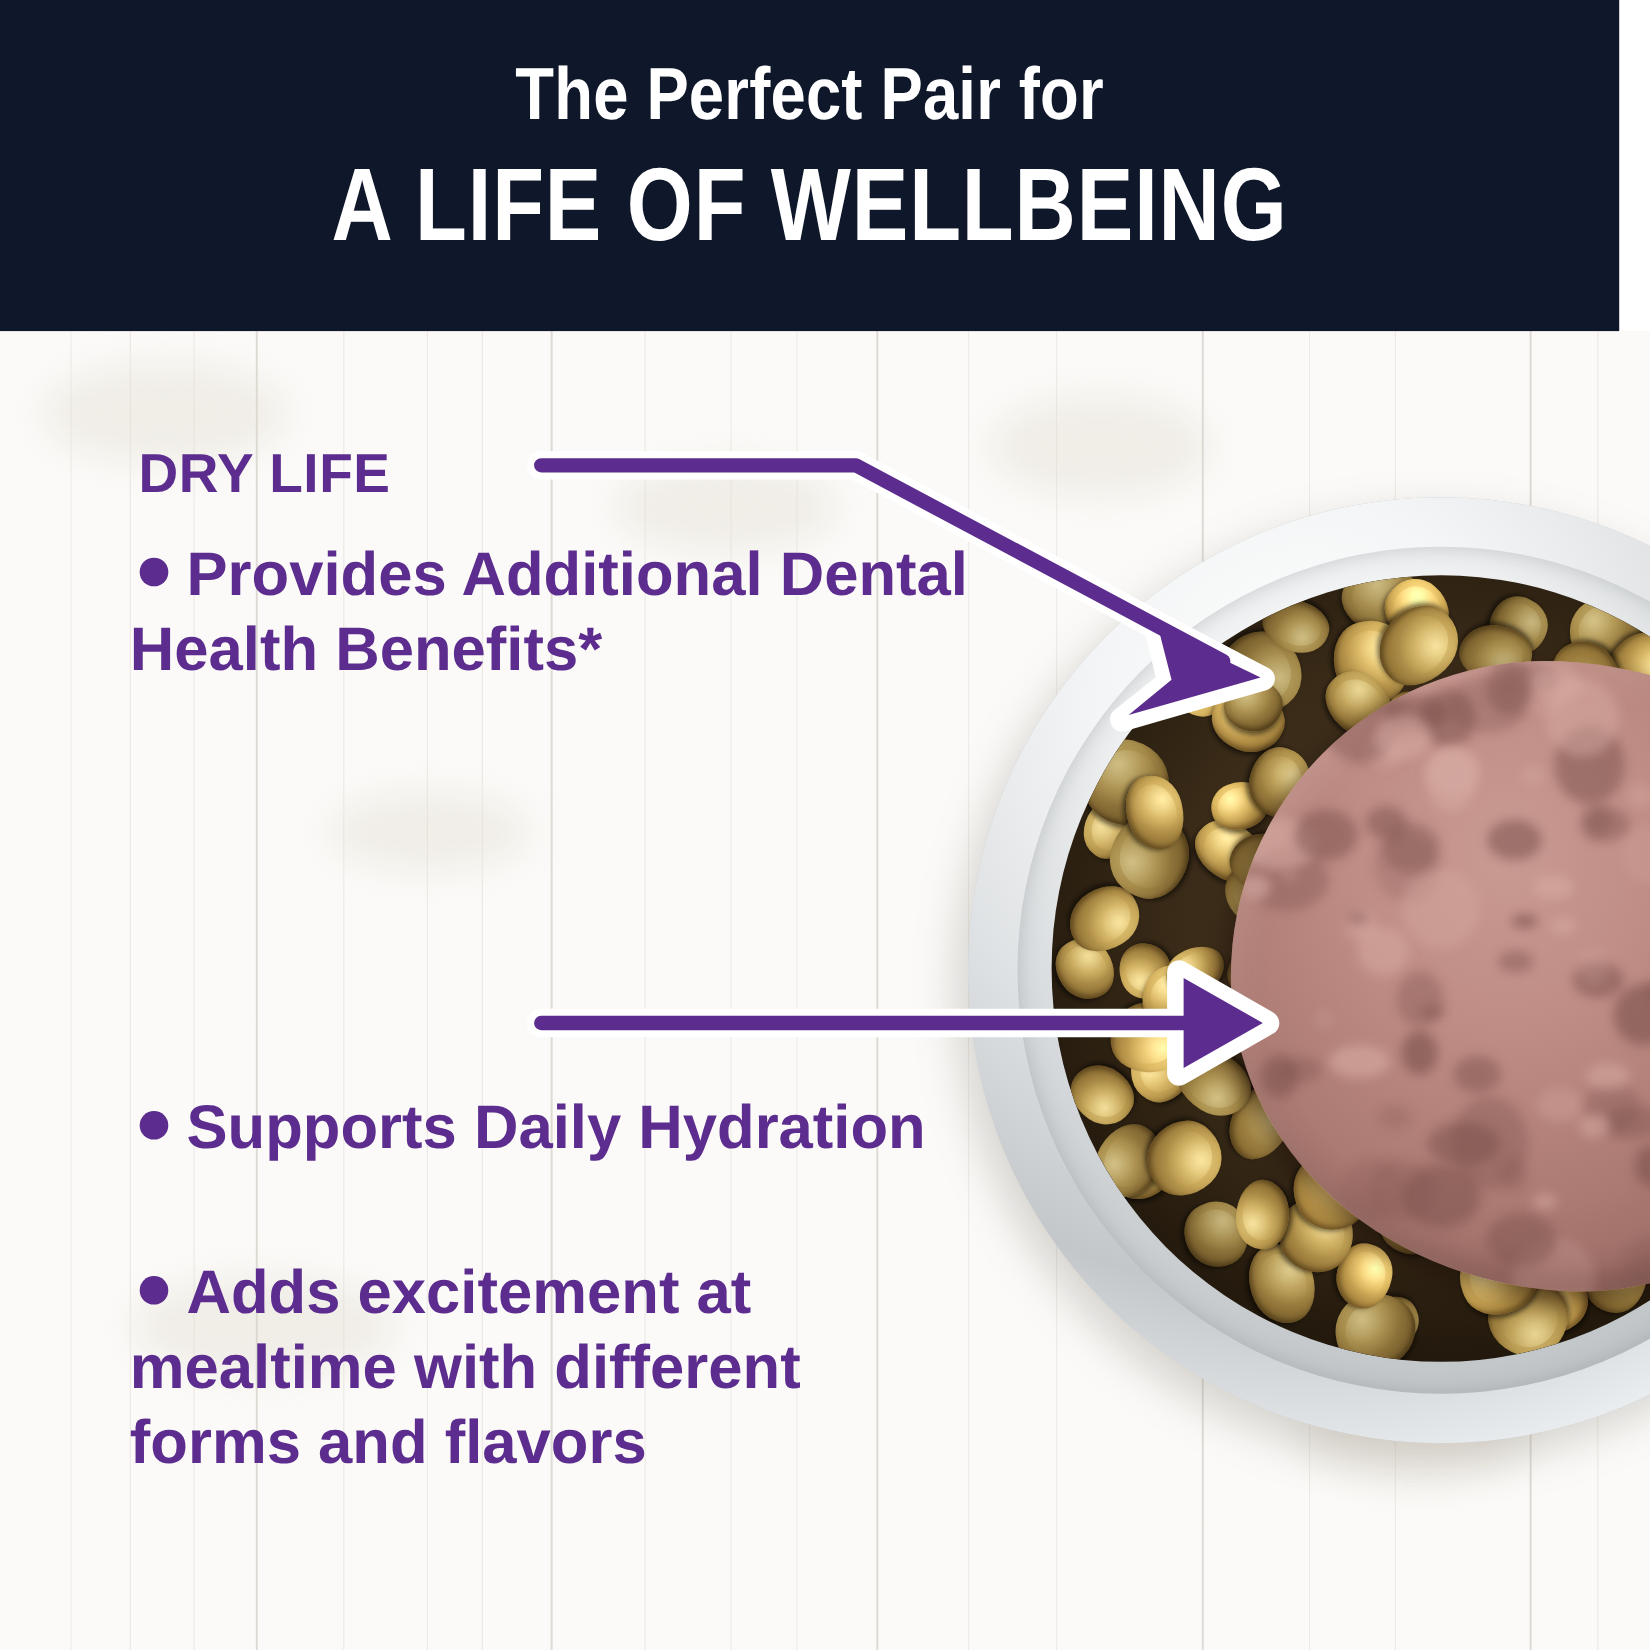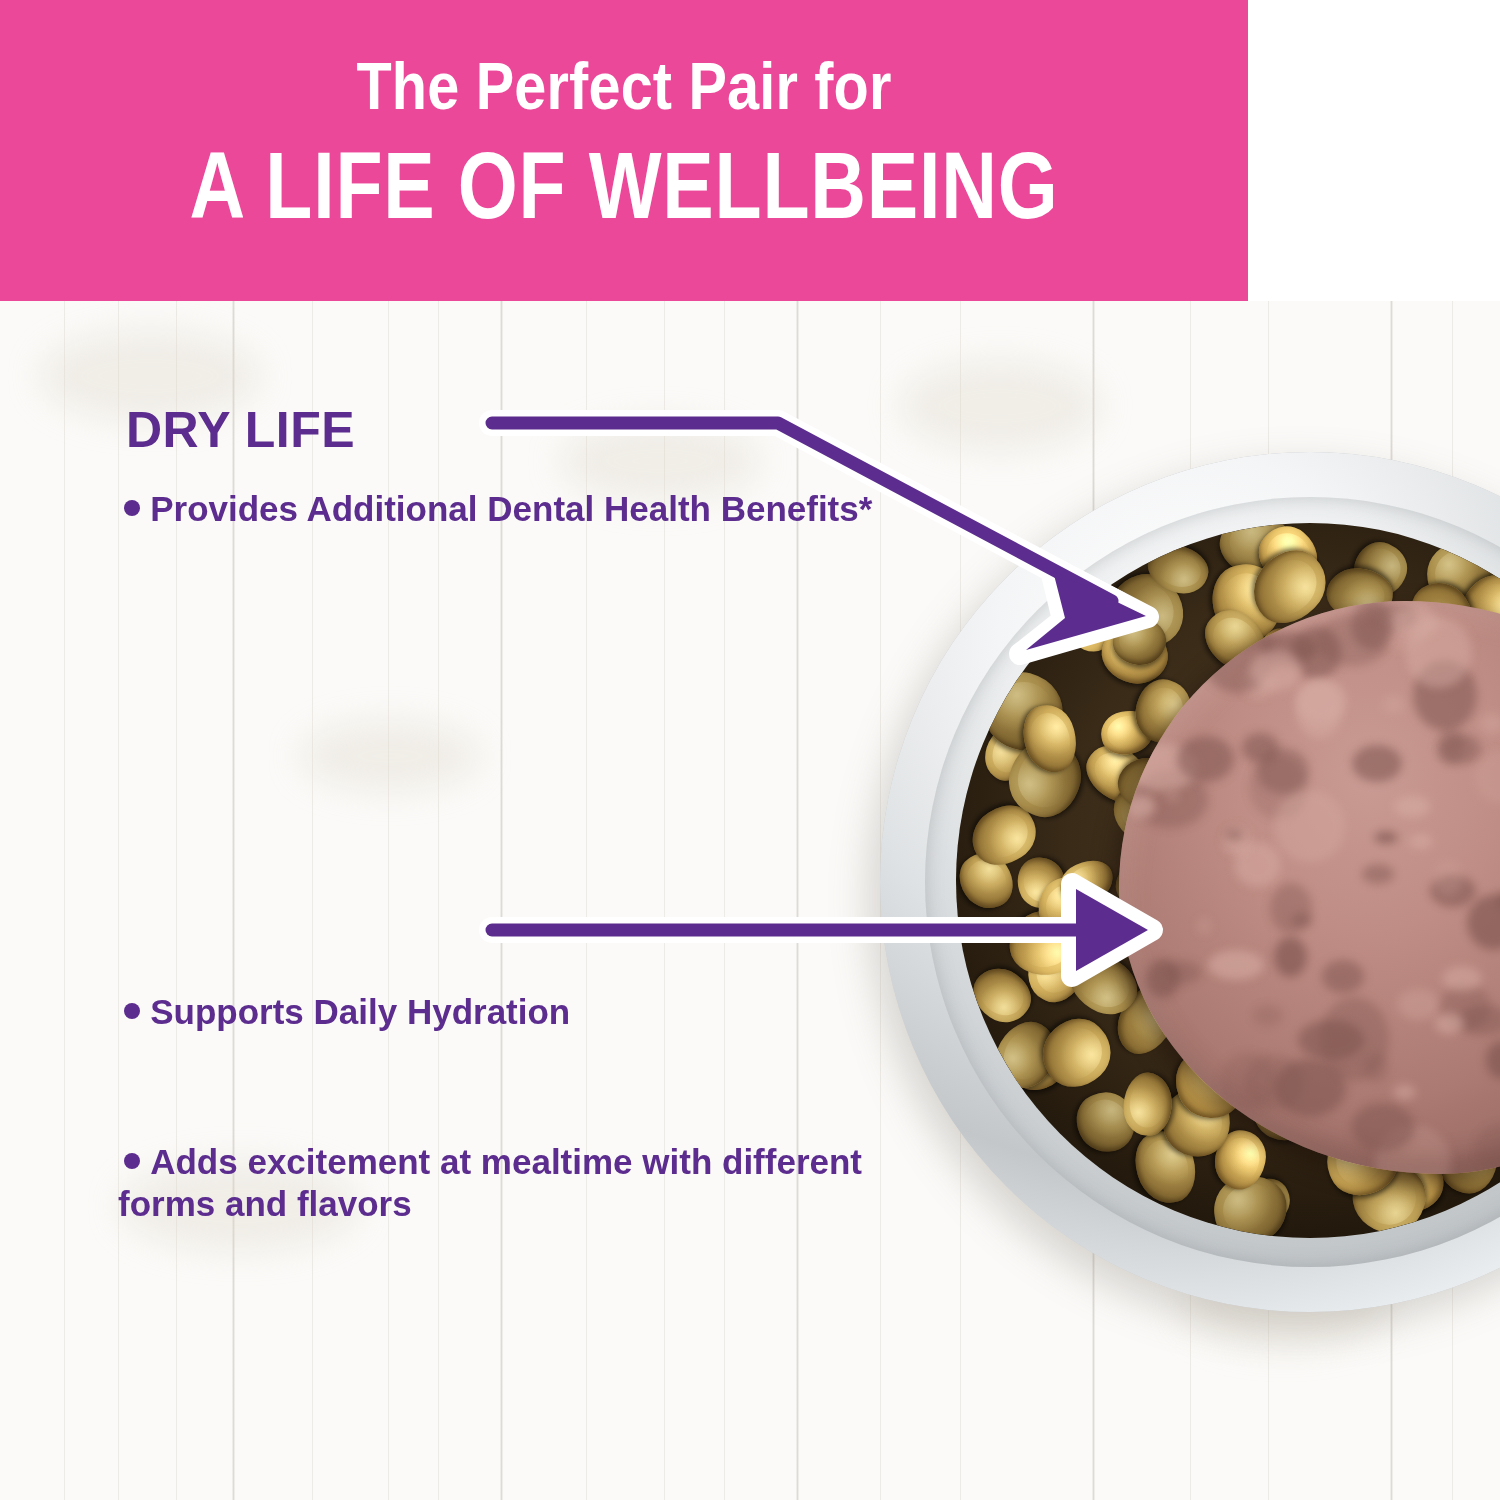--- a/index.html
+++ b/index.html
@@ -17,23 +17,23 @@
     position: relative;
     width: 1500px;
     height: 1500px;
     overflow: hidden;
   }
 
   
   #header-band {
     position: absolute;
     left: 0; top: 0;
-    width: 1248px;
+    width: 1472px;
     height: 301px;
-    background: #ec4899;
+    background: #0f172a;
     z-index: 30;
   }
   #header-inner {
     position: absolute;
     left: 0; right: 0;
     top: 52px;
     text-align: center;
   }
   #header-line1 {
     color: #ffffff;
@@ -199,21 +199,21 @@
     font-weight: bold;
     letter-spacing: 0.5px;
     font-family: "Liberation Sans", sans-serif;
     white-space: nowrap;
   }
   .bullet-block {
     position: absolute;
     left: 118px;
     width: 776px;
     color: #5C2D8E;
-    font-size: 35px;
+    font-size: 56px;
     font-weight: bold;
     line-height: 1.21;
     font-family: "Liberation Sans", sans-serif;
   }
   .bullet-dot {
     display: inline-block;
     width: 0.46em;
     height: 0.46em;
     border-radius: 50%;
     background: #5C2D8E;

